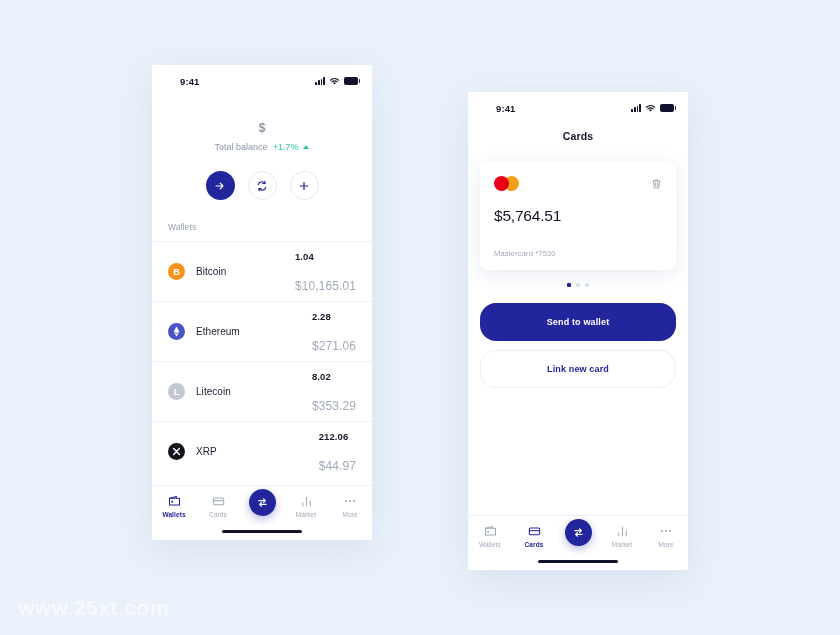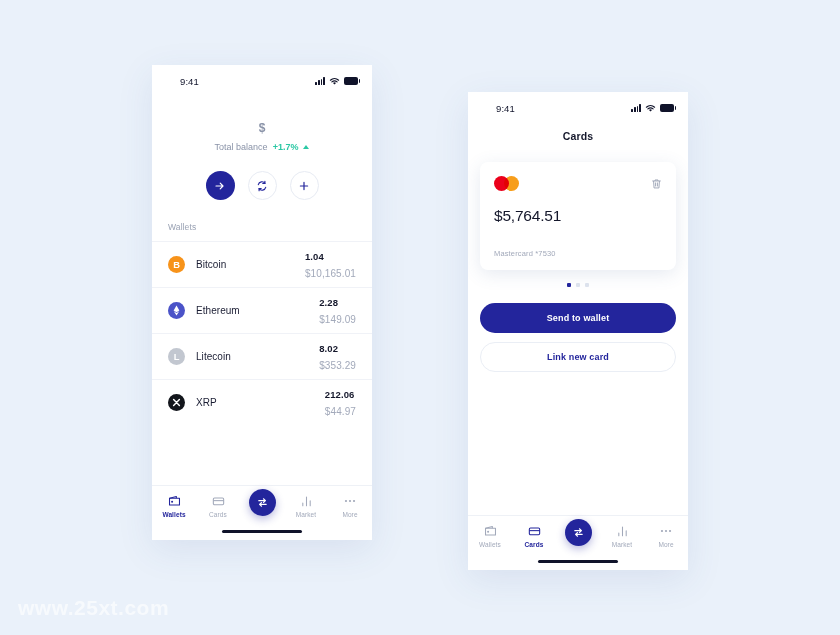--- a/index.html
+++ b/index.html
@@ -26,21 +26,21 @@
     box-shadow: 0 10px 34px rgba(60,90,150,.10);
   }
   #phone-wallets { left: 152px; top: 65px; width: 220px; height: 475px; }
   #phone-cards   { left: 468px; top: 92px; width: 220px; height: 478px; }
 
   
   .statusbar {
     height: 26px; display: flex; align-items: center;
     justify-content: space-between; padding: 6px 14px 0 16px;
   }
-  .status-time { font-size: 9.5px; font-weight: 400; color: #10132a; letter-spacing: .1px; padding-left: 12px; }
+  .status-time { font-size: 9.5px; font-weight: 700; color: #10132a; letter-spacing: .1px; padding-left: 12px; }
   .status-icons { display: flex; align-items: center; gap: 4px; }
   .bars { display: flex; align-items: flex-end; gap: 1px; height: 8px; }
   .bars i { display: block; width: 1.7px; background: #10132a; border-radius: .5px; }
   .bars i:nth-child(1) { height: 3px; }
   .bars i:nth-child(2) { height: 4.6px; }
   .bars i:nth-child(3) { height: 6.2px; }
   .bars i:nth-child(4) { height: 8px; }
   .batt {
     width: 14px; height: 7.5px; border-radius: 2px; background: #10132a;
     position: relative;
@@ -56,21 +56,21 @@
     display: flex; align-items: flex-start; justify-content: center; gap: 3px;
   }
   .cur { font-size: 12px; font-weight: 600; color: #8a93a8; margin-top: 6px; }
   .balance-amt {
     font-size: 26px; font-weight: 400; color: #14172b; letter-spacing: -.4px;
   }
   .balance-sub {
     margin-top: 7px; font-size: 9px; color: #8a93a8;
     display: flex; align-items: center; justify-content: center; gap: 5px;
   }
-  .pct { color: #2bc8a4; font-weight: 700; }
+  .pct { color: #2bc8a4; font-weight: 400; }
   .caret {
     width: 0; height: 0; border-left: 3px solid transparent;
     border-right: 3px solid transparent; border-bottom: 4px solid #2bc8a4;
   }
 
   
   .actions {
     margin-top: 19px; display: flex; justify-content: center; align-items: center; gap: 13px;
   }
   .act {
@@ -86,21 +86,21 @@
   }
   .wallet-row {
     display: flex; align-items: center; padding: 8.5px 16px;
     border-top: 1px solid #f0f2f7;
   }
   .wallet-row:first-of-type { border-top: 1px solid #f0f2f7; }
   .coin-icon { width: 17px; height: 17px; flex: 0 0 17px; margin-right: 11px; }
   .coin-name { font-size: 10px; color: #1a1d33; flex: 1; letter-spacing: .05px; }
   .coin-vals { text-align: left; }
   .coin-amt { font-size: 9.5px; font-weight: 700; color: #14172b; letter-spacing: .1px; }
-  .coin-usd { font-size: 10px; color: #a2a9ba; margin-top: 6px; letter-spacing: .1px; }
+  .coin-usd { font-size: 12px; color: #a2a9ba; margin-top: 17px; letter-spacing: .1px; }
 
   
   .tabbar {
     position: absolute; left: 0; right: 0; bottom: 0; height: 55px;
     background: #fff; border-top: 1px solid #eef1f6;
     display: flex; align-items: flex-start; padding-top: 8px;
   }
   .tab {
     flex: 1; display: flex; flex-direction: column; align-items: center; gap: 4px;
     position: relative;
@@ -142,21 +142,21 @@
   .card-meta {
     position: absolute; left: 14px; bottom: 12px;
     font-size: 7.5px; color: #a2a9ba; letter-spacing: .15px;
   }
   .dots { display: flex; justify-content: center; gap: 5px; margin-top: 13px; }
   .dots i { width: 4px; height: 4px; border-radius: 1px; background: #dfe4ee; display: block; }
   .dots i.on { background: #23259c; }
 
   .cta-wrap { padding: 16px 12px 0; }
   .btn {
-    height: 30px; border-radius: 16px; display: flex;
+    height: 38px; border-radius: 16px; display: flex;
     align-items: center; justify-content: center;
     font-size: 9px; font-weight: 700; letter-spacing: .15px;
   }
   .btn.filled { background: #23259c; color: #fff; }
   .btn.outline { background: #fff; border: 1px solid #eaeef5; color: #23259c; margin-top: 9px; }
 </style>
 </head>
 <body>
 
 <div class="stage">
@@ -233,21 +233,21 @@
 
       <div class="wallet-row">
         <svg class="coin-icon" viewBox="0 0 20 20">
           <circle cx="10" cy="10" r="10" fill="#4b53c8"></circle>
           <path d="M10 4 6.6 10 10 12 13.4 10Z" fill="#fff"></path>
           <path d="M10 12.9 6.8 10.9 10 16 13.2 10.9Z" fill="#fff"></path>
         </svg>
         <span class="coin-name">Ethereum</span>
         <span class="coin-vals">
           <div class="coin-amt">2.28</div>
-          <div class="coin-usd">$149.09</div>
+          <div class="coin-usd">$271.06</div>
         </span>
       </div>
 
       <div class="wallet-row">
         <svg class="coin-icon" viewBox="0 0 20 20">
           <circle cx="10" cy="10" r="10" fill="#c2c7d0"></circle>
           <text x="10" y="14.2" font-family="Liberation Sans, sans-serif" font-size="11" font-weight="700" fill="#fff" text-anchor="middle">L</text>
         </svg>
         <span class="coin-name">Litecoin</span>
         <span class="coin-vals">

